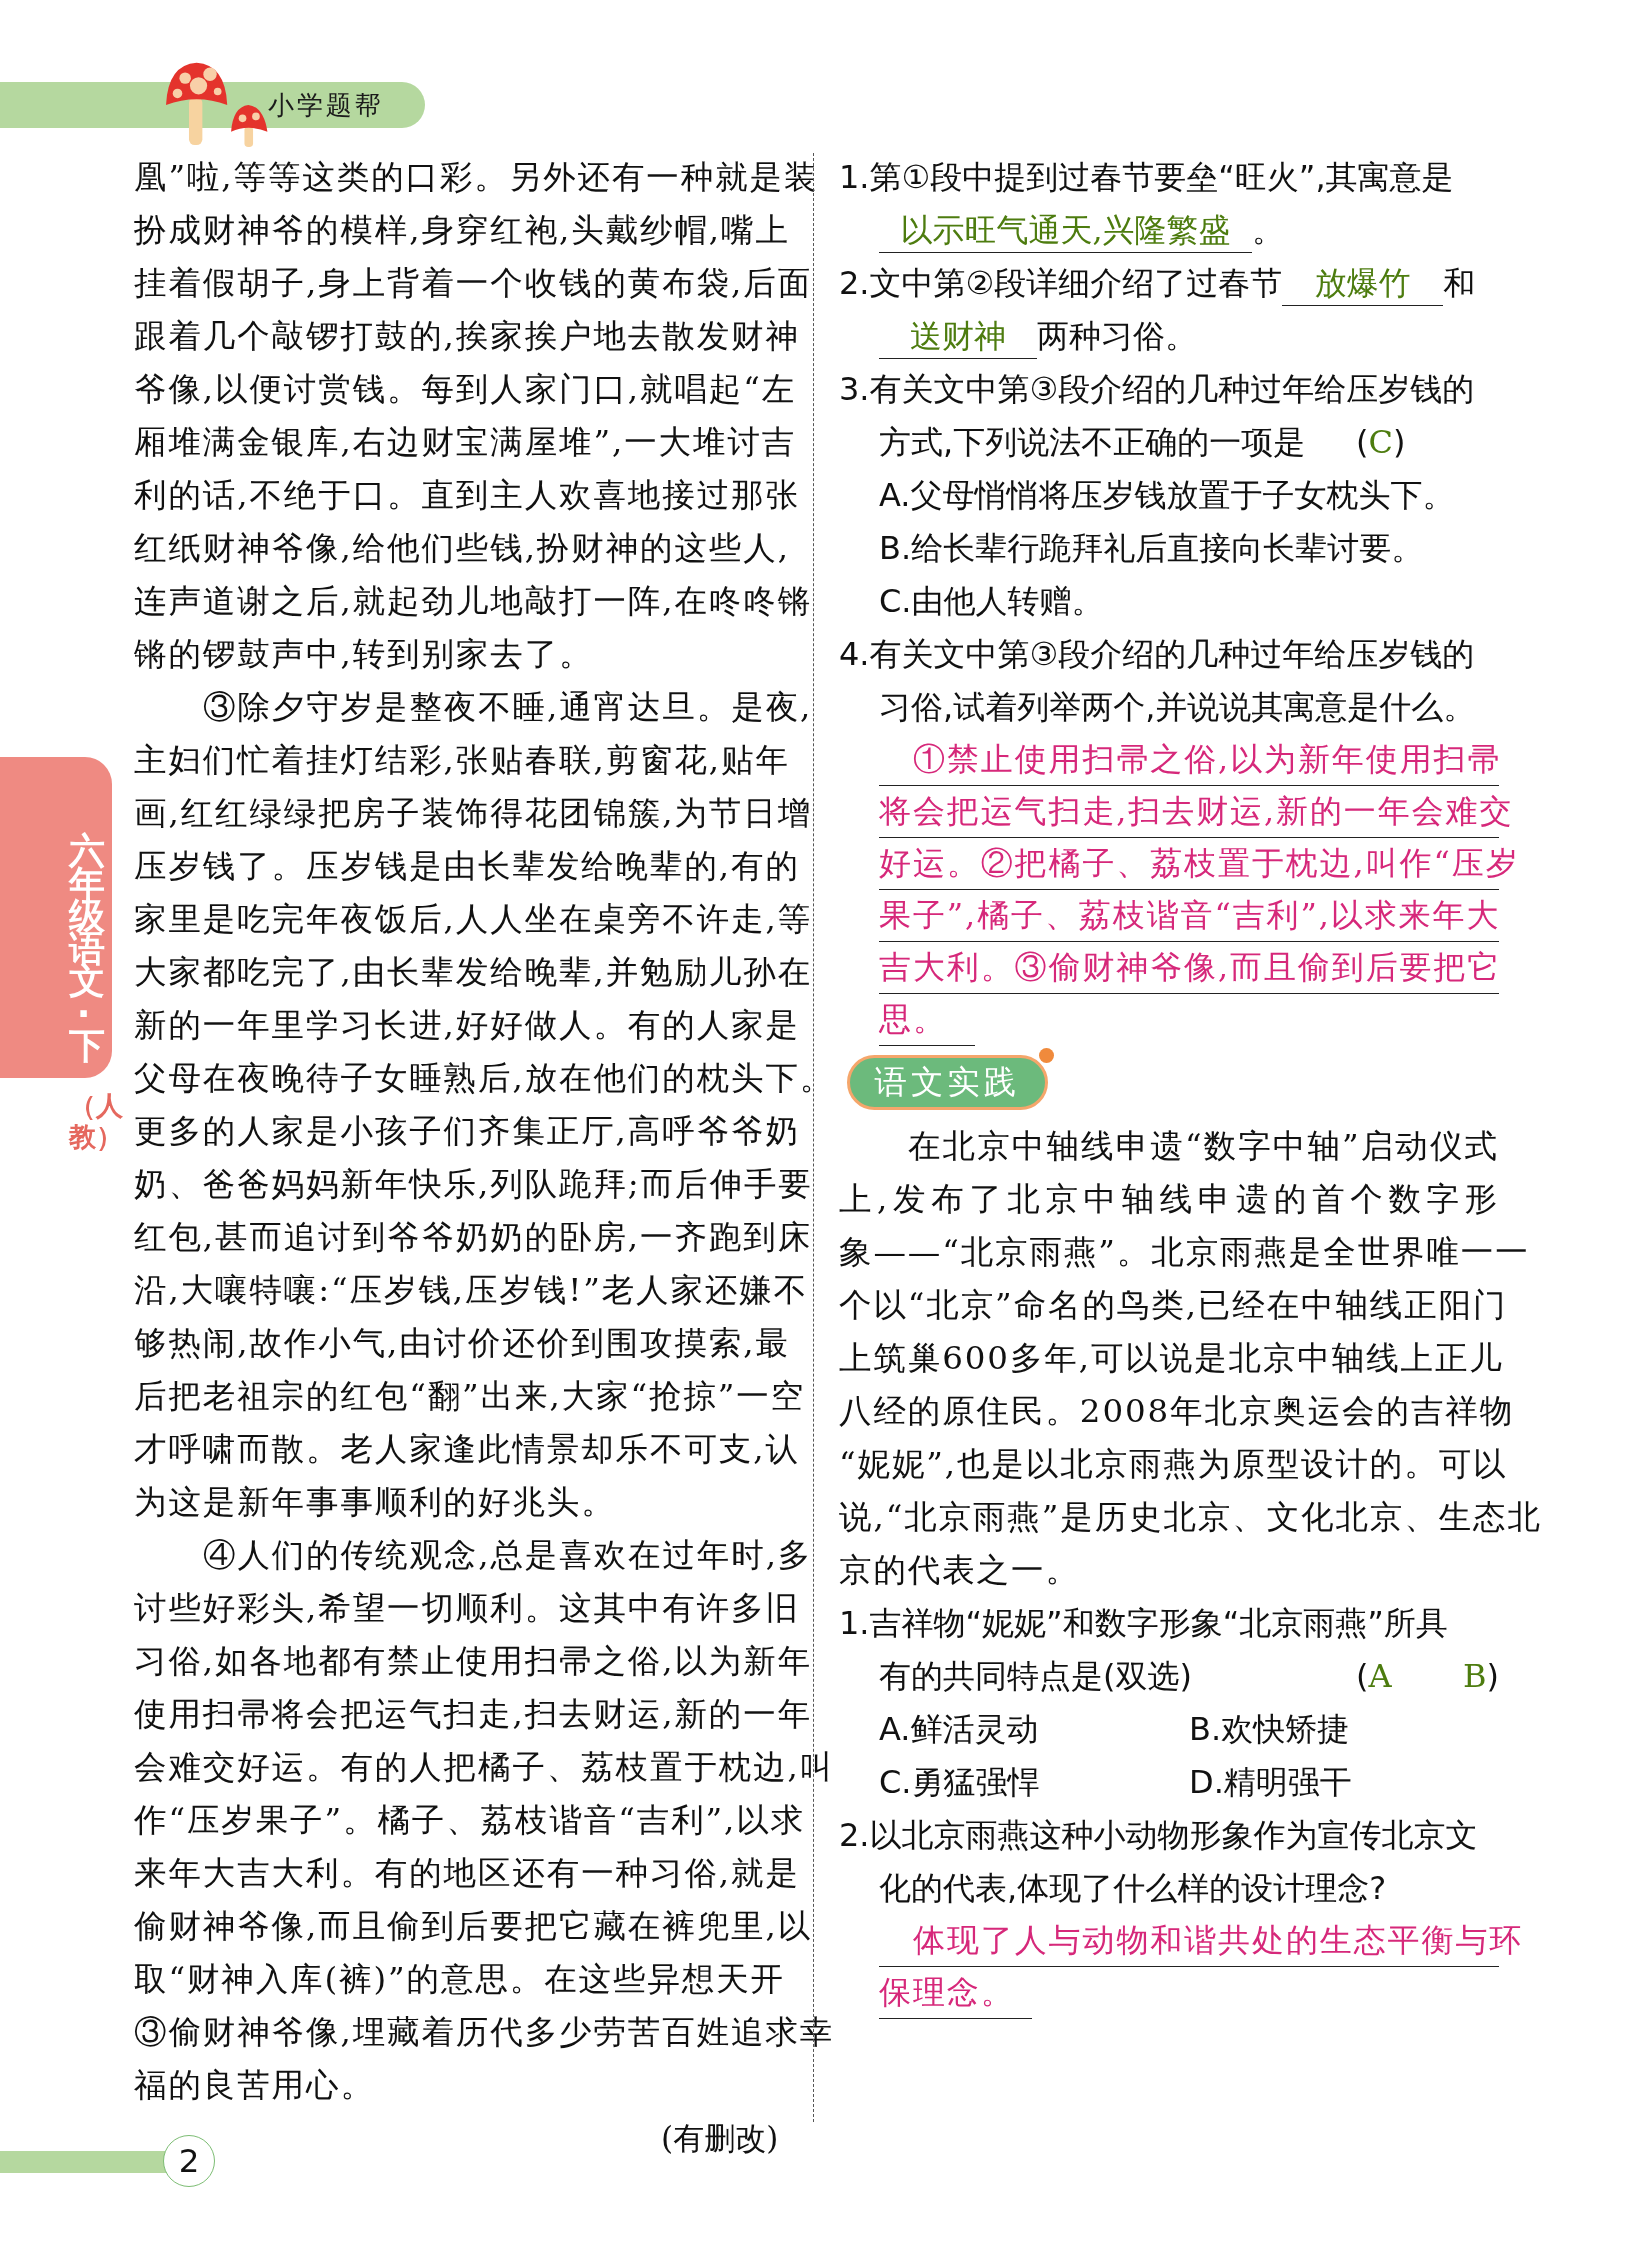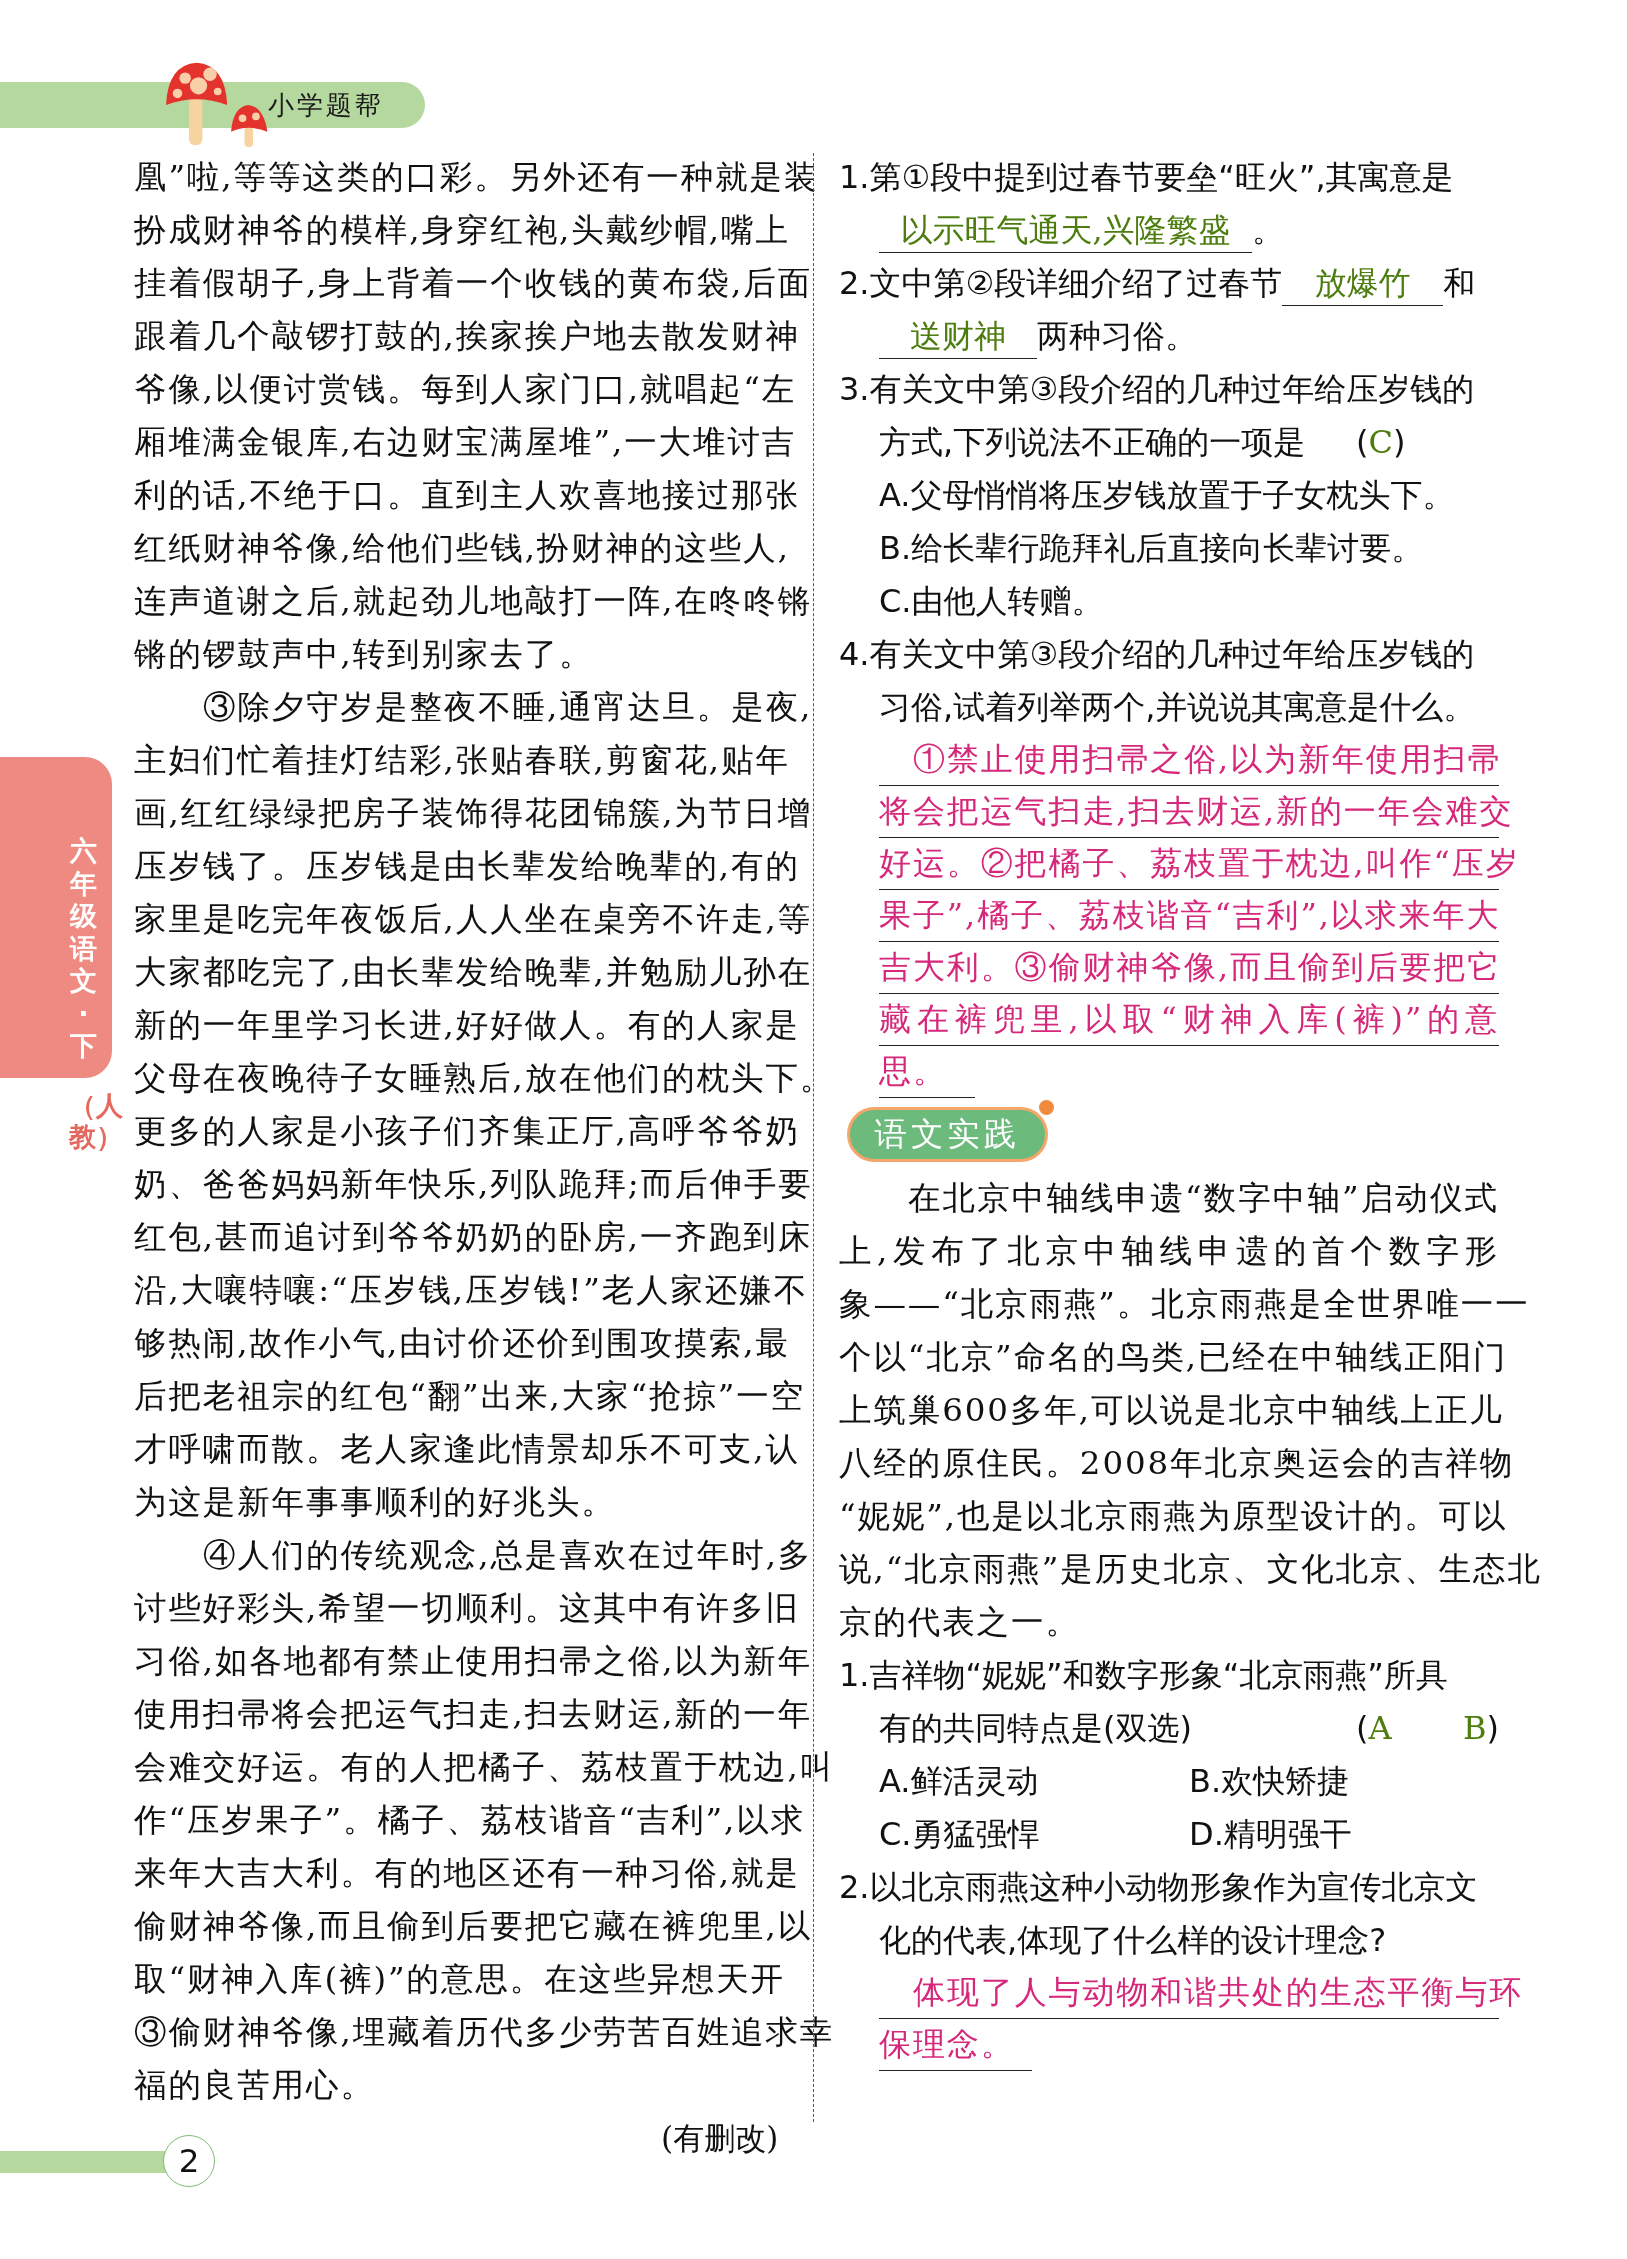--- a/index.html
+++ b/index.html
@@ -2,21 +2,21 @@
 <html><head>
 <meta charset="utf-8">
 <style>
   html,body{margin:0;padding:0;background:#fff;}
   body{width:1628px;height:2260px;position:relative;overflow:hidden;
        font-family:"DejaVu Serif","Liberation Serif",serif;color:#111;}
   .header-bar{position:absolute;left:0;top:82px;width:425px;height:46px;background:#b5d89f;border-radius:0 23px 23px 0;}
   .mush{position:absolute;}
   .header-label{position:absolute;left:268px;top:86px;font-family:"DejaVu Sans",sans-serif;font-size:26px;color:#1b1b1b;letter-spacing:2.9px;line-height:38px;}
   .side-tab{position:absolute;left:0;top:757px;width:112px;height:321px;background:#ef8a82;border-radius:0 27px 27px 0;}
-  .side-tab-text{position:absolute;left:69px;top:78px;width:29px;font-family:"DejaVu Sans",sans-serif;font-weight:bold;font-size:27px;line-height:32.5px;color:#fff;text-align:center;word-break:break-all;}
+  .side-tab-text{position:absolute;left:69px;top:78px;width:29px;font-family:"DejaVu Sans",sans-serif;font-weight:bold;font-size:36px;line-height:32.5px;color:#fff;text-align:center;word-break:break-all;}
   .side-edition{position:absolute;left:69px;top:1090px;width:29px;font-family:"DejaVu Sans",sans-serif;font-weight:bold;font-size:27px;line-height:31px;color:#e5685e;text-align:center;word-break:break-all;}
   .col-left{position:absolute;left:134px;top:151px;width:650px;}
   .col-right{position:absolute;left:839px;top:151px;width:660px;}
   .divider{position:absolute;left:813px;top:153px;height:1969px;border-left:1.9px dashed #555;}
   .ln{font-size:32.5px;line-height:53px;height:53px;white-space:nowrap;text-align:justify;text-align-last:justify;letter-spacing:1.9px;}
   .ln.last{text-align-last:left;}
   .indent{padding-left:69px;}
   .q{font-family:"DejaVu Sans","Liberation Sans",sans-serif;font-size:32px;line-height:53px;height:53px;white-space:nowrap;}
   .q.ind{padding-left:40px;}
   .ans{color:#4d7c0f;font-family:"DejaVu Serif",serif;}
@@ -113,21 +113,20 @@
   <div class="q ind">B.给长辈行跪拜礼后直接向长辈讨要。</div>
   <div class="q ind">C.由他人转赠。</div>
   <div class="q"><span>4.</span><span>有关文中第③段介绍的几种过年给压岁钱的</span></div>
   <div class="q ind">习俗,试着列举两个,并说说其寓意是什么。</div>
   <div>
     <div class="ans-line" style="padding-left:34px">①禁止使用扫帚之俗,以为新年使用扫帚</div>
     <div class="ans-line">将会把运气扫走,扫去财运,新的一年会难交</div>
     <div class="ans-line">好运。②把橘子、荔枝置于枕边,叫作“压岁</div>
     <div class="ans-line">果子”,橘子、荔枝谐音“吉利”,以求来年大</div>
     <div class="ans-line">吉大利。③偷财神爷像,而且偷到后要把它</div>
-    <div class="ans-line">藏在裤兜里,以取“财神入库(裤)”的意</div>
     <div style="height:53px"><div class="ans-line last" style="width:86px">思。</div></div>
   </div>
 
   <div class="section-badge"><span>语文实践</span><span class="heart"></span></div>
 
   <div id="practice-text">
       <div class="ln indent">在北京中轴线申遗“数字中轴”启动仪式</div>
       <div class="ln">上,发布了北京中轴线申遗的首个数字形</div>
       <div class="ln">象——“北京雨燕”。北京雨燕是全世界唯一一</div>
       <div class="ln">个以“北京”命名的鸟类,已经在中轴线正阳门</div>

